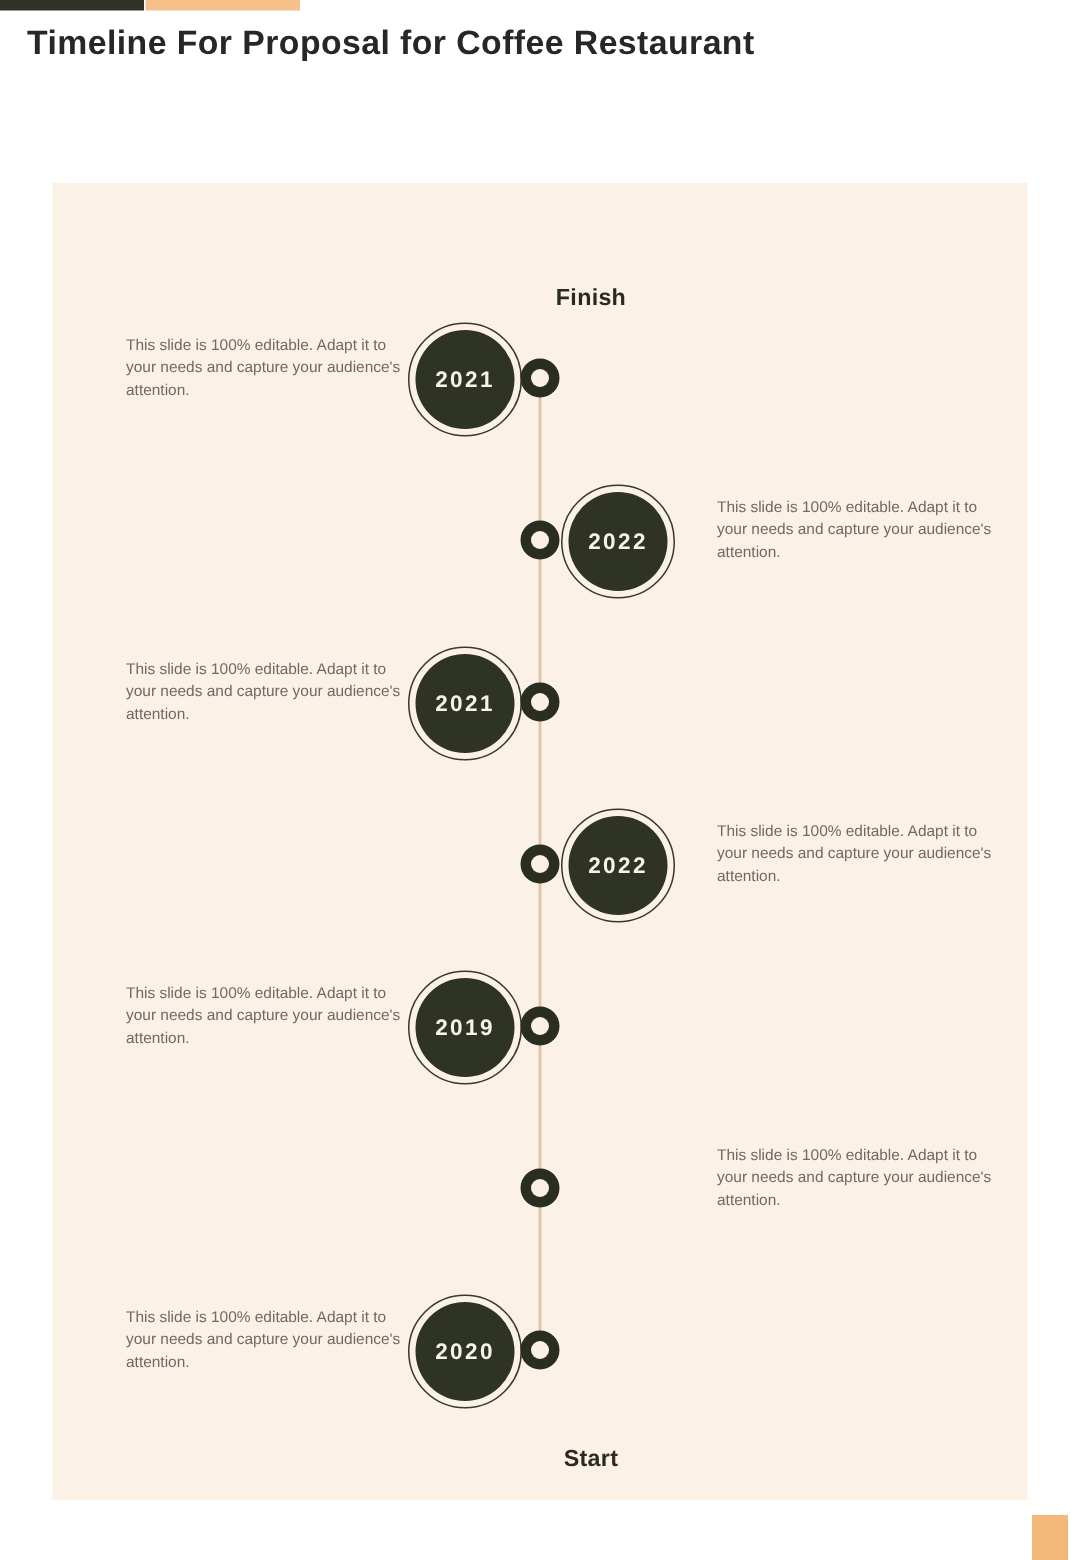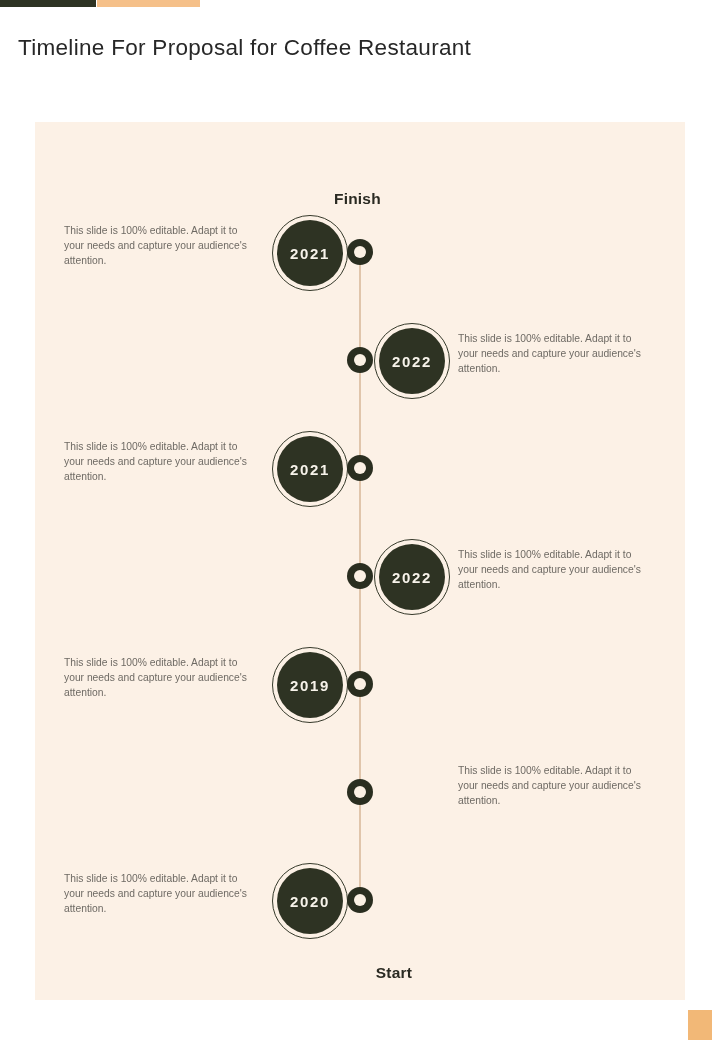--- a/index.html
+++ b/index.html
@@ -31,23 +31,23 @@
     top: 0;
     width: 103px;
     height: 7px;
     background: #F5C089;
   }
 
   
   #page-title {
     position: absolute;
     left: 18px;
-    top: 35px;
+    top: 16px;
     font-size: 22.5px;
-    font-weight: normal;
+    font-weight: bold;
     color: #272727;
     letter-spacing: 0.3px;
     white-space: nowrap;
   }
 
   
   #timeline-panel {
     position: absolute;
     left: 35px;
     top: 122px;
@@ -71,21 +71,21 @@
     position: absolute;
     font-size: 15.5px;
     font-weight: bold;
     color: #2A2A22;
     letter-spacing: 0.2px;
   }
   #label-finish {
     left: 299px;   
     top: 68px;
     width: 120px;
-    text-align: left;
+    text-align: center;
   }
   #label-start {
     left: 299px;
     top: 818px;
     width: 120px;
     text-align: center;
     margin-top: 24px;
   }
 
   
@@ -154,20 +154,21 @@
   }
 
   
   .row-desc {
     position: absolute;
     top: 12px;
     width: 195px;
     font-size: 10.3px;
     line-height: 1.45;
     color: #6E6A64;
+    margin-left: 20px;
   }
   .row-left  .row-desc { left: 29px;  text-align: left; }
   .row-right .row-desc { left: 423px; text-align: left; }
 </style>
 </head>
 <body>
 
 <div id="top-bar-dark"></div>
 <div id="top-bar-orange"></div>
 

